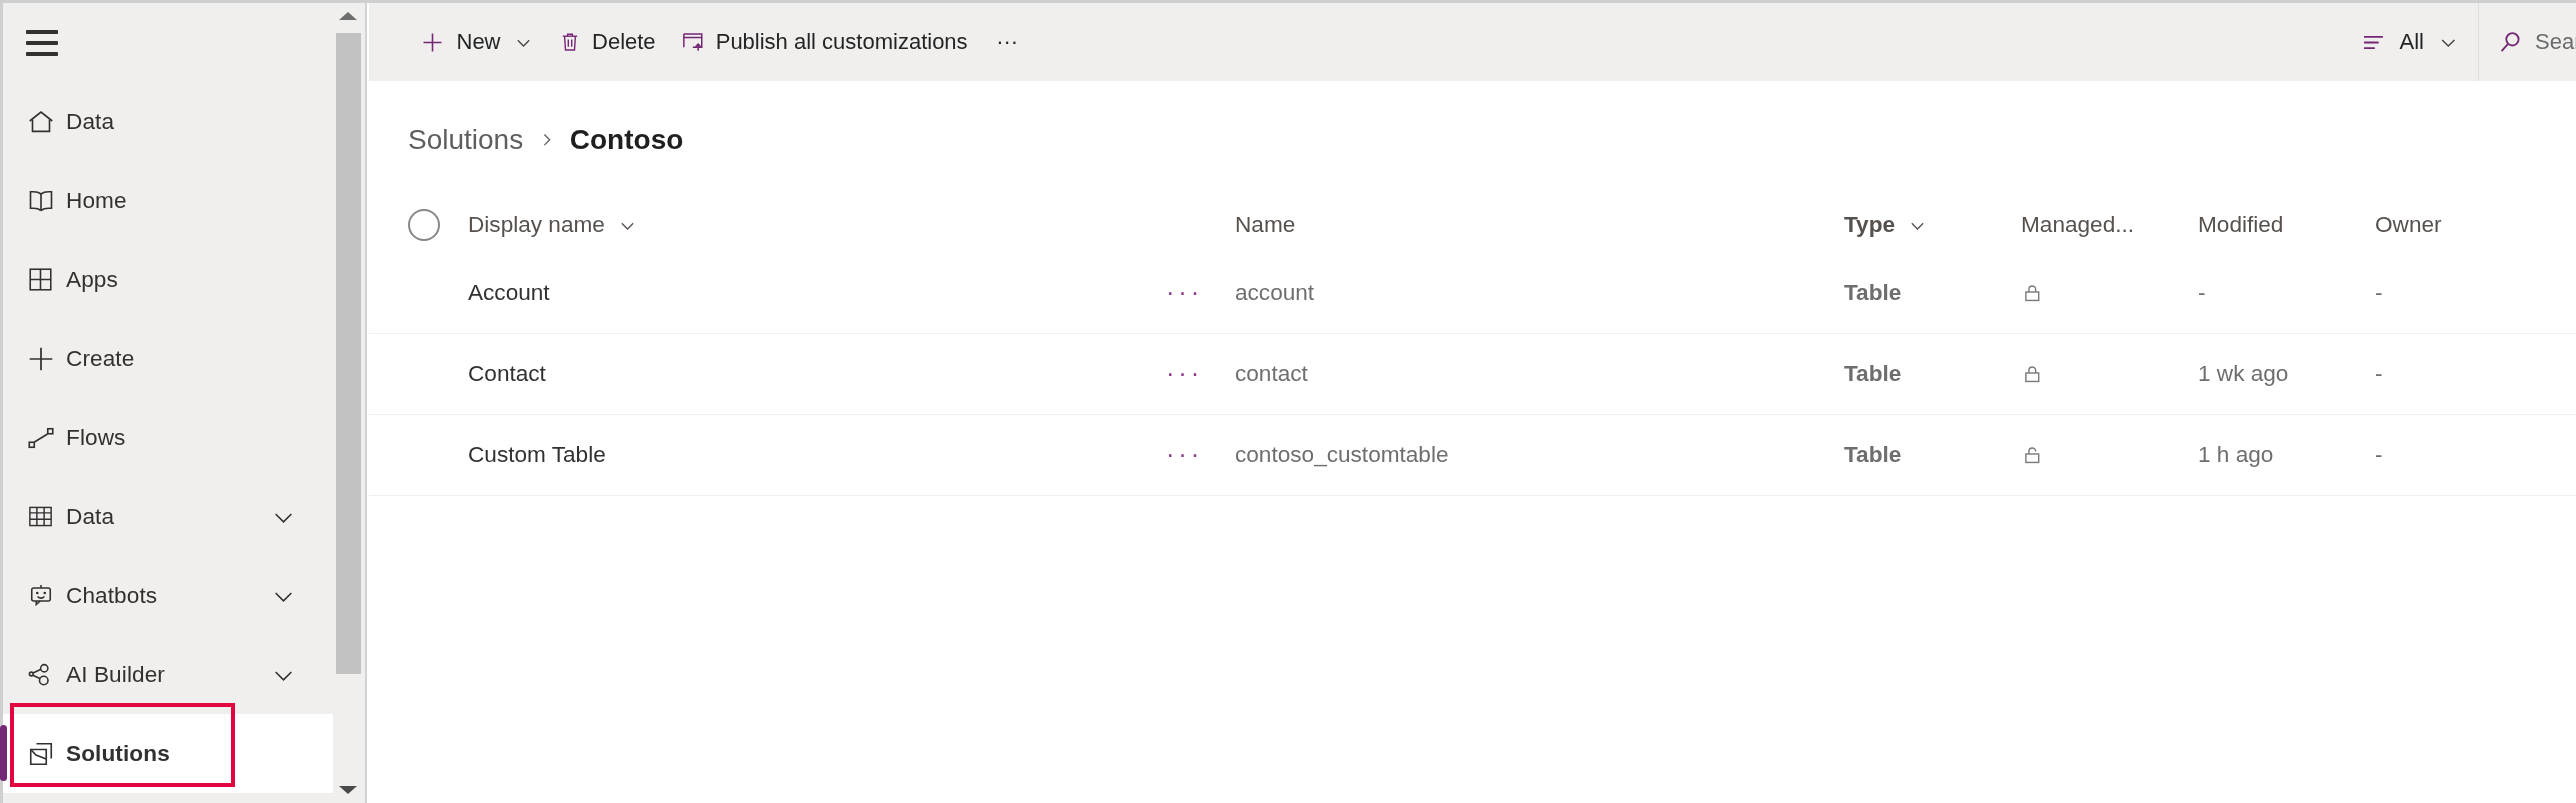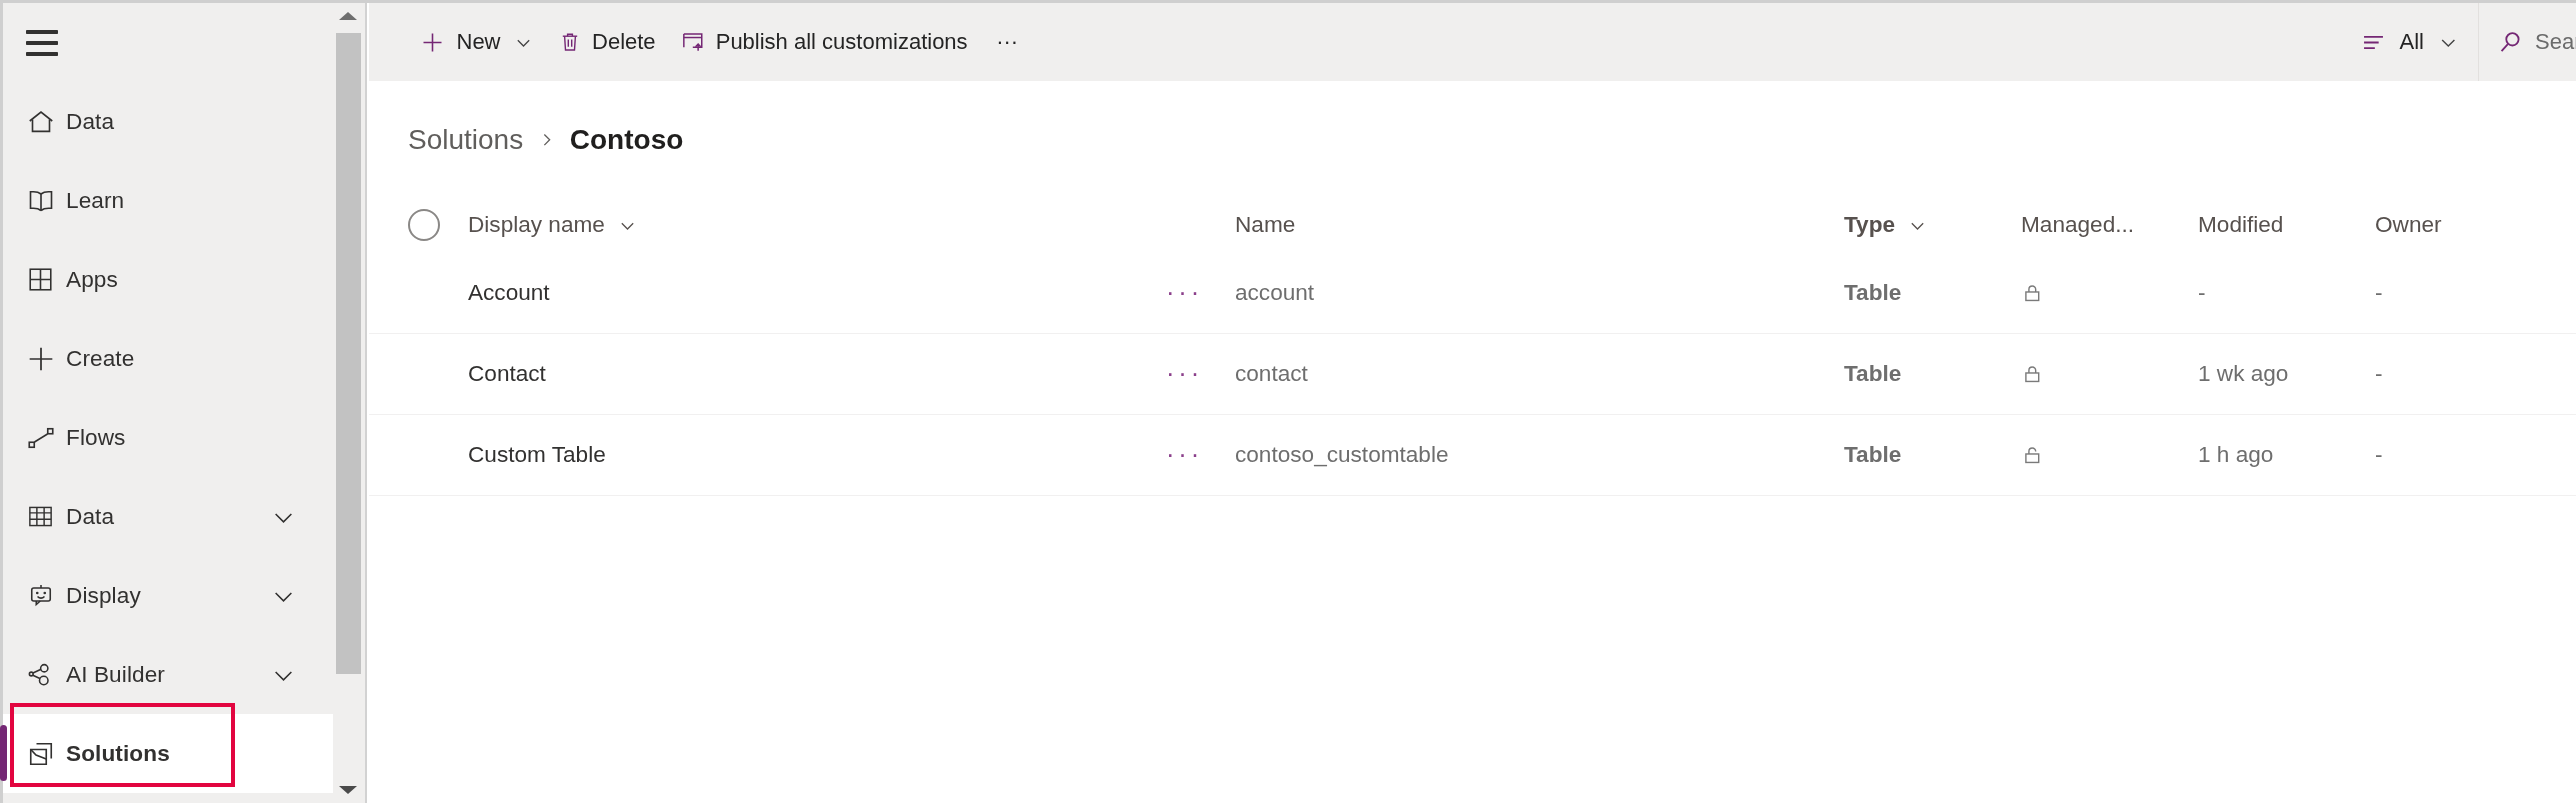--- a/index.html
+++ b/index.html
@@ -316,21 +316,21 @@
       </div>
 
       <div class="nav-item">
         <span class="nav-icon">
           <svg width="30" height="30" viewBox="0 0 24 24" fill="none" stroke="currentColor" stroke-width="1.3">
             <path d="M12 6.4C10.4 5.1 8.3 4.6 6 4.6H3.6v13.2H6c2.3 0 4.4.5 6 1.8"></path>
             <path d="M12 6.4c1.6-1.3 3.7-1.8 6-1.8h2.4v13.2H18c-2.3 0-4.4.5-6 1.8"></path>
             <path d="M12 6.4v13.2"></path>
           </svg>
         </span>
-        <span class="nav-label">Learn</span>
+        <span class="nav-label">Home</span>
       </div>
 
       <div class="nav-item">
         <span class="nav-icon">
           <svg width="29" height="29" viewBox="0 0 24 24" fill="none" stroke="currentColor" stroke-width="1.3">
             <rect x="3.5" y="3.5" width="17" height="17"></rect>
             <path d="M3.5 12h17M12 3.5v17"></path>
             <path d="M12 3.5h8.5V12H12z" fill="currentColor" stroke="none" opacity="0"></path>
           </svg>
         </span>
@@ -376,21 +376,21 @@
         <span class="nav-icon">
           <svg width="30" height="30" viewBox="0 0 24 24" fill="none" stroke="currentColor" stroke-width="1.25">
             <path d="M12 3.2v2.3"></path>
             <rect x="4.6" y="5.6" width="14.8" height="10.4" rx="1.6"></rect>
             <path d="M8.2 16v2.8L11.4 16"></path>
             <circle cx="9" cy="9.6" r="1.05" fill="currentColor" stroke="none"></circle>
             <circle cx="15" cy="9.6" r="1.05" fill="currentColor" stroke="none"></circle>
             <path d="M9.2 12.4c.9.9 1.9 1.3 2.8 1.3s1.9-.4 2.8-1.3"></path>
           </svg>
         </span>
-        <span class="nav-label">Display</span>
+        <span class="nav-label">Chatbots</span>
         <span class="nav-chev">
           <svg width="29" height="29" viewBox="0 0 24 24" fill="none" stroke="currentColor" stroke-width="1.3">
             <path d="M5.5 9.5 12 16l6.5-6.5"></path>
           </svg>
         </span>
       </div>
 
       <div class="nav-item">
         <span class="nav-icon">
           <svg width="30" height="30" viewBox="0 0 24 24" fill="none" stroke="currentColor" stroke-width="1.25">

